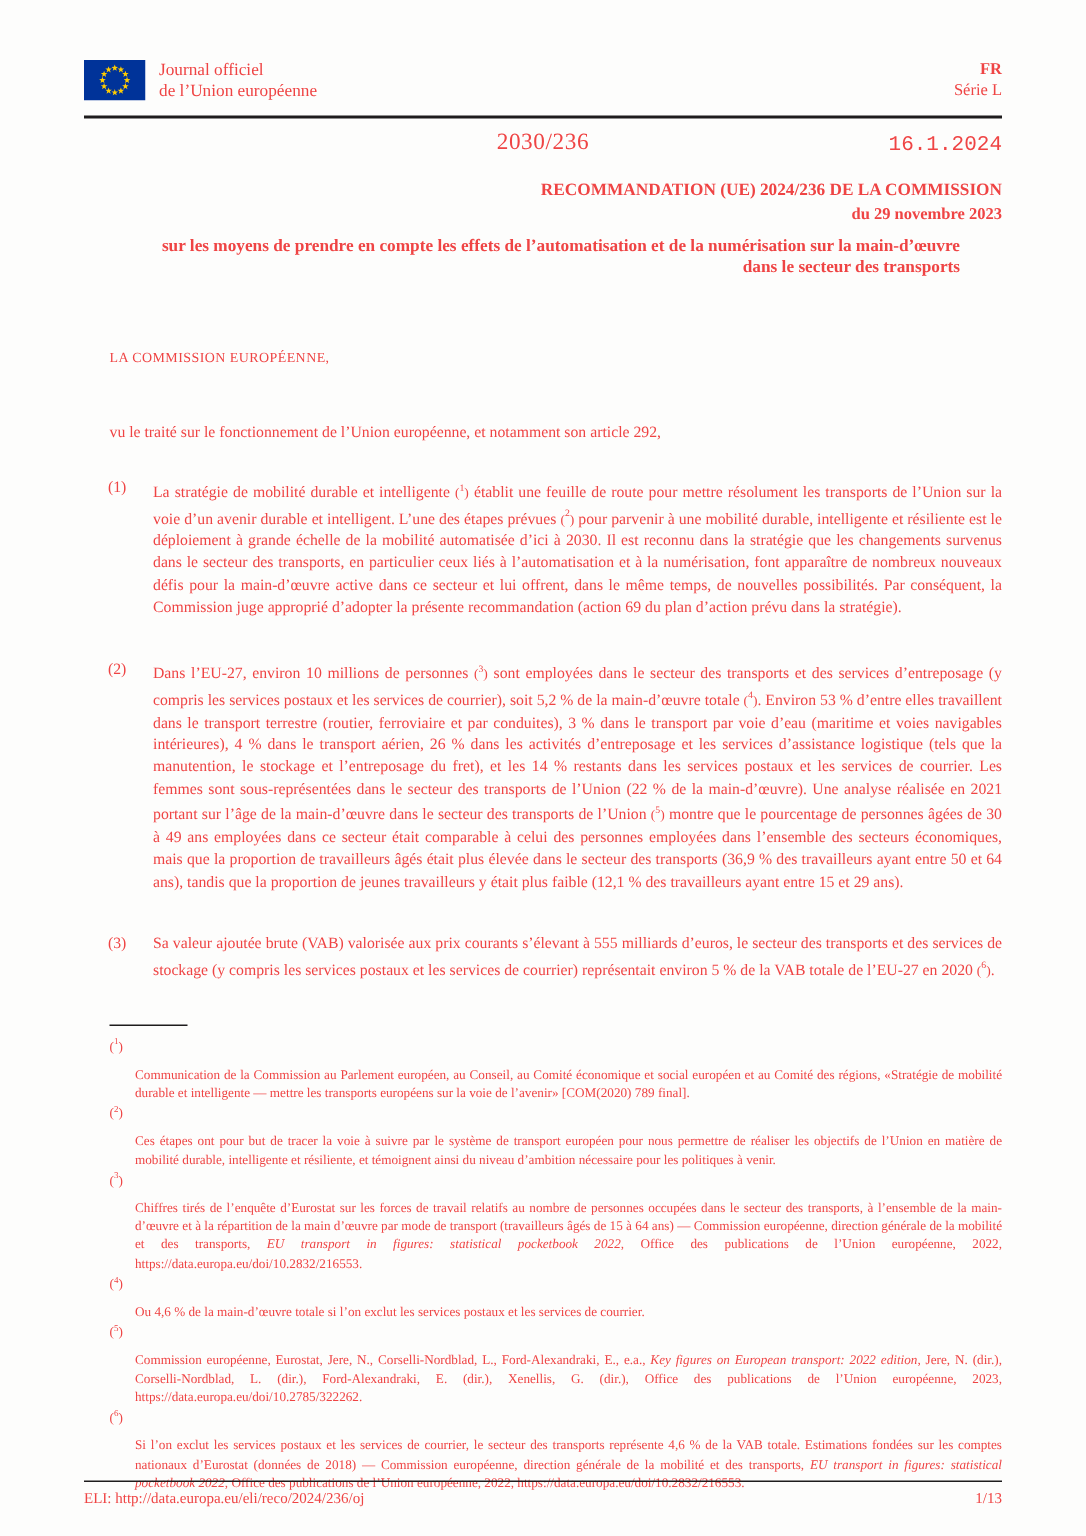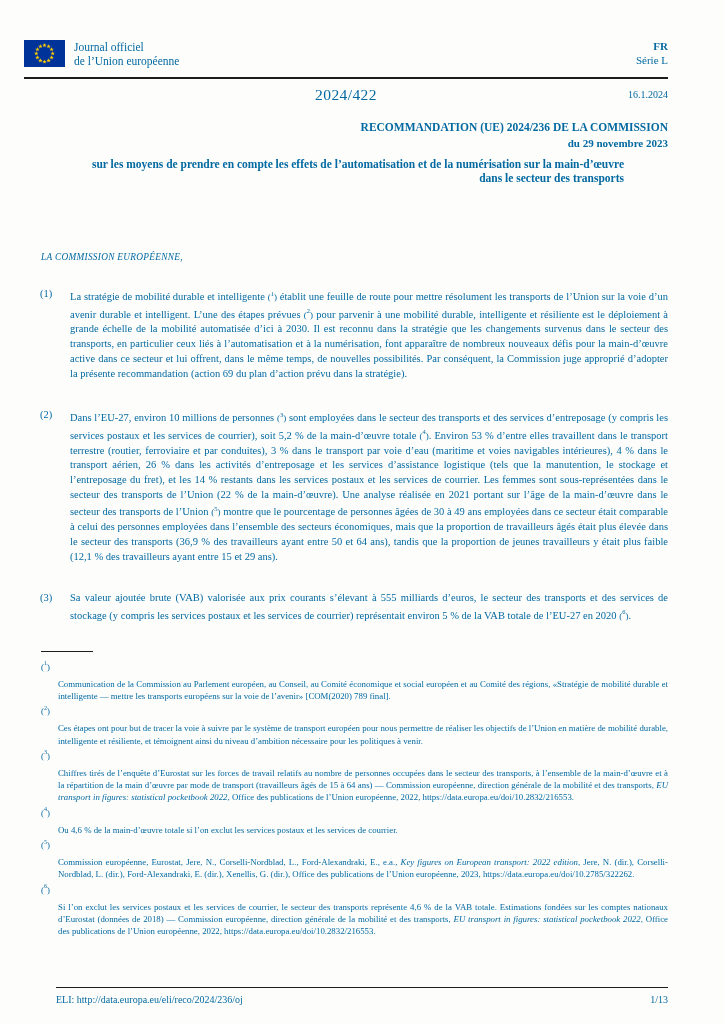--- a/index.html
+++ b/index.html
@@ -1,45 +1,45 @@
 <!DOCTYPE html>
 <html><head>
 <meta charset="utf-8">
 <style>
   * { box-sizing: border-box; }
   html, body { margin: 0; padding: 0; background: #ffffff; }
   .page {
     position: relative;
     width: 724px; height: 1024px;
     background: #fdfdfc;
-    color: #0369a1;
+    color: #ef4444;
     font-family: "Liberation Serif", serif;
-    padding: 40px 56px 0 24px;
+    padding: 40px 56px 0 56px;
     overflow: hidden;
   }
   
   .header { display: flex; justify-content: space-between; align-items: flex-start;
             border-bottom: 2px solid #1e1c1d; padding-bottom: 9px; }
   .header-left { display: flex; gap: 9px; }
   .flag { display: block; }
   .journal-name { font-size: 11.5px; line-height: 13.5px; padding-top: 1px; }
   .header-right { text-align: right; font-size: 11px; line-height: 13.5px; }
   .header-right .lang { font-weight: bold; }
   
   .masthead { position: relative; margin-top: 7px; text-align: center; height: 20px; }
   .doc-number { font-size: 15.5px; letter-spacing: 0.4px; }
-  .masthead-date { position: absolute; right: 0; top: 3px; font-size: 10px; }
+  .masthead-date { position: absolute; right: 0; top: 3px; font-size: 14px; font-family: Liberation Mono, monospace; }
   
   .title-block { text-align: right; font-weight: bold; }
   .title-line1 { margin-top: 15px; font-size: 11.5px; }
   .title-line2 { margin-top: 4px;  font-size: 11px; }
   .title-line3 { margin-top: 9px;  font-size: 11.5px; line-height: 13.5px;
                  max-width: 556px; margin-left: auto; margin-right: auto; }
   
-  .opening { margin-top: 67px; margin-left: 17px; font-size: 9.3px; letter-spacing: 0.3px; font-style: italic; }
+  .opening { margin-top: 49px; margin-left: 17px; font-size: 9.3px; letter-spacing: 0.3px; }
   .citation { margin-top: 39px; margin-left: 17px; font-size: 10.5px; }
   .recital-intro { margin-top: 33px; margin-left: 17px; font-size: 10.5px; }
   
   .recitals { margin-top: 25px; }
   .recital { display: flex; margin-bottom: 27px; font-size: 10.5px; line-height: 14.7px; }
   .recital-num { flex: none; width: 30px; margin-left: 16px; }
   .recital-text { flex: 1; text-align: justify; }
   .fnref { font-size: 9px; white-space: nowrap; }
   .fnref sup { font-size: 6.5px; position: relative; top: -0.5px; }
   
@@ -85,31 +85,32 @@
         <div>de l’Union européenne</div>
       </div>
     </div>
     <div class="header-right">
       <div class="lang">FR</div>
       <div>Série L</div>
     </div>
   </div>
 
   <div class="masthead">
-    <span class="doc-number">2024/422</span>
+    <span class="doc-number">2030/236</span>
     <span class="masthead-date">16.1.2024</span>
   </div>
 
   <div class="title-block">
     <div class="title-line1">RECOMMANDATION (UE) 2024/236 DE LA COMMISSION</div>
     <div class="title-line2">du 29 novembre 2023</div>
     <div class="title-line3">sur les moyens de prendre en compte les effets de l’automatisation et de la numérisation sur la main-d’œuvre dans le secteur des transports</div>
   </div>
 
   <div class="opening">LA COMMISSION EUROPÉENNE,</div>
+  <div class="citation">vu le traité sur le fonctionnement de l’Union européenne, et notamment son article 292,</div>
 
   <div class="recitals">
   <div class="recital">
     <span class="recital-num">(1)</span>
     <span class="recital-text">La stratégie de mobilité durable et intelligente <span class="fnref">(<sup>1</sup>)</span> établit une feuille de route pour mettre résolument les transports de l’Union sur la voie d’un avenir durable et intelligent. L’une des étapes prévues <span class="fnref">(<sup>2</sup>)</span> pour parvenir à une mobilité durable, intelligente et résiliente est le déploiement à grande échelle de la mobilité automatisée d’ici à 2030. Il est reconnu dans la stratégie que les changements survenus dans le secteur des transports, en particulier ceux liés à l’automatisation et à la numérisation, font apparaître de nombreux nouveaux défis pour la main-d’œuvre active dans ce secteur et lui offrent, dans le même temps, de nouvelles possibilités. Par conséquent, la Commission juge approprié d’adopter la présente recommandation (action 69 du plan d’action prévu dans la stratégie).</span>
   </div>
 
   <div class="recital">
     <span class="recital-num">(2)</span>
     <span class="recital-text">Dans l’EU-27, environ 10 millions de personnes <span class="fnref">(<sup>3</sup>)</span> sont employées dans le secteur des transports et des services d’entreposage (y compris les services postaux et les services de courrier), soit 5,2 % de la main-d’œuvre totale <span class="fnref">(<sup>4</sup>)</span>. Environ 53 % d’entre elles travaillent dans le transport terrestre (routier, ferroviaire et par conduites), 3 % dans le transport par voie d’eau (maritime et voies navigables intérieures), 4 % dans le transport aérien, 26 % dans les activités d’entreposage et les services d’assistance logistique (tels que la manutention, le stockage et l’entreposage du fret), et les 14 % restants dans les services postaux et les services de courrier. Les femmes sont sous-représentées dans le secteur des transports de l’Union (22 % de la main-d’œuvre). Une analyse réalisée en 2021 portant sur l’âge de la main-d’œuvre dans le secteur des transports de l’Union <span class="fnref">(<sup>5</sup>)</span> montre que le pourcentage de personnes âgées de 30 à 49 ans employées dans ce secteur était comparable à celui des personnes employées dans l’ensemble des secteurs économiques, mais que la proportion de travailleurs âgés était plus élevée dans le secteur des transports (36,9 % des travailleurs ayant entre 50 et 64 ans), tandis que la proportion de jeunes travailleurs y était plus faible (12,1 % des travailleurs ayant entre 15 et 29 ans).</span>

